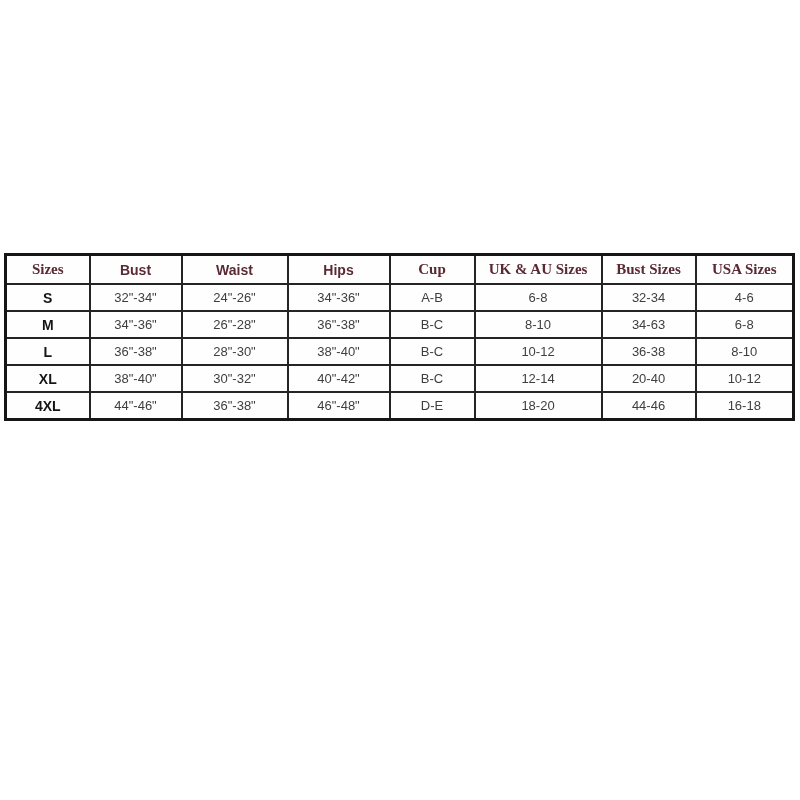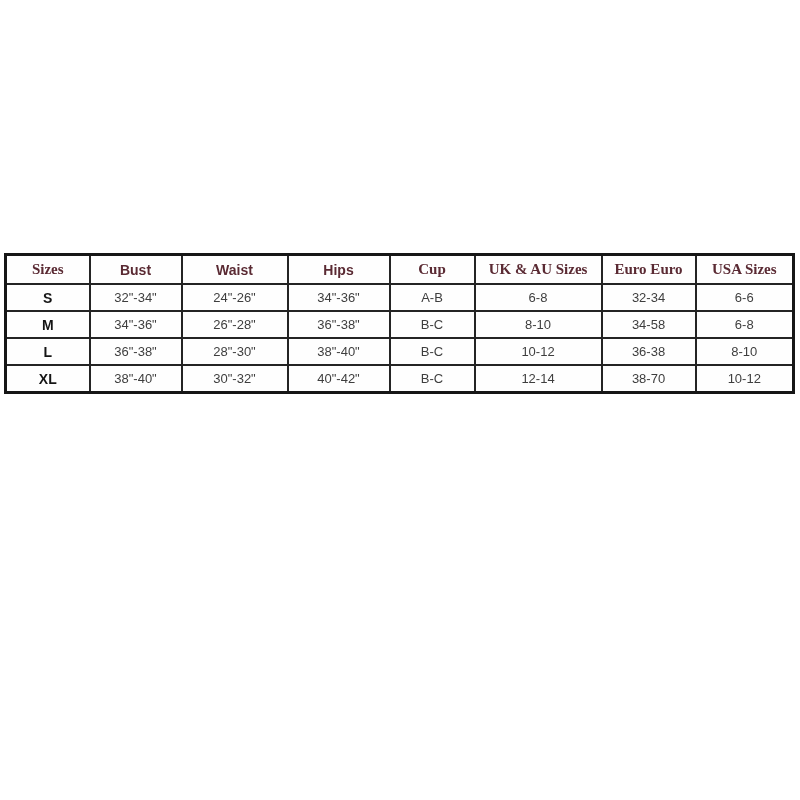--- a/index.html
+++ b/index.html
@@ -79,61 +79,71 @@
         <col style="width:98px">
       </colgroup>
       <thead>
         <tr>
           <th>Sizes</th>
           <th class="sans">Bust</th>
           <th class="sans">Waist</th>
           <th class="sans">Hips</th>
           <th>Cup</th>
           <th>UK &amp; AU Sizes</th>
-          <th>Euro Euro</th>
+          <th>Bust Sizes</th>
           <th>USA Sizes</th>
         </tr>
       </thead>
       <tbody>
         <tr>
           <td class="size-label">S</td>
           <td>32"-34"</td>
           <td>24"-26"</td>
           <td>34"-36"</td>
           <td>A-B</td>
           <td>6-8</td>
           <td>32-34</td>
-          <td>6-6</td>
+          <td>4-6</td>
         </tr>
         <tr>
           <td class="size-label">M</td>
           <td>34"-36"</td>
           <td>26"-28"</td>
           <td>36"-38"</td>
           <td>B-C</td>
           <td>8-10</td>
-          <td>34-58</td>
+          <td>34-63</td>
           <td>6-8</td>
         </tr>
         <tr>
           <td class="size-label">L</td>
           <td>36"-38"</td>
           <td>28"-30"</td>
           <td>38"-40"</td>
           <td>B-C</td>
           <td>10-12</td>
           <td>36-38</td>
           <td>8-10</td>
         </tr>
         <tr>
           <td class="size-label">XL</td>
           <td>38"-40"</td>
           <td>30"-32"</td>
           <td>40"-42"</td>
           <td>B-C</td>
           <td>12-14</td>
-          <td>38-70</td>
+          <td>20-40</td>
           <td>10-12</td>
+        </tr>
+        <tr>
+          <td class="size-label">4XL</td>
+          <td>44"-46"</td>
+          <td>36"-38"</td>
+          <td>46"-48"</td>
+          <td>D-E</td>
+          <td>18-20</td>
+          <td>44-46</td>
+          <td>16-18</td>
         </tr>
       </tbody>
     </table>
   </div>
 </div>
 
 </body></html>

